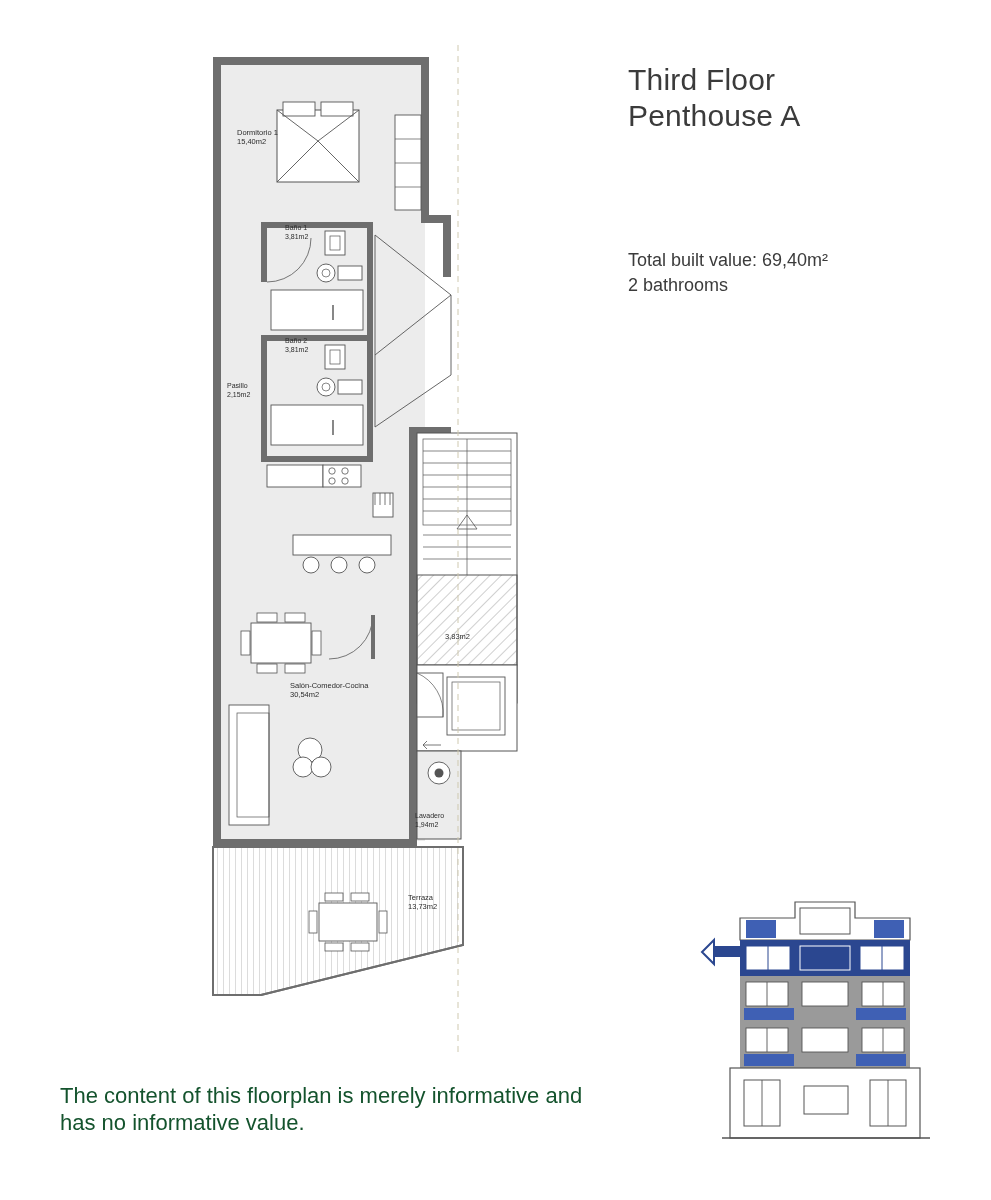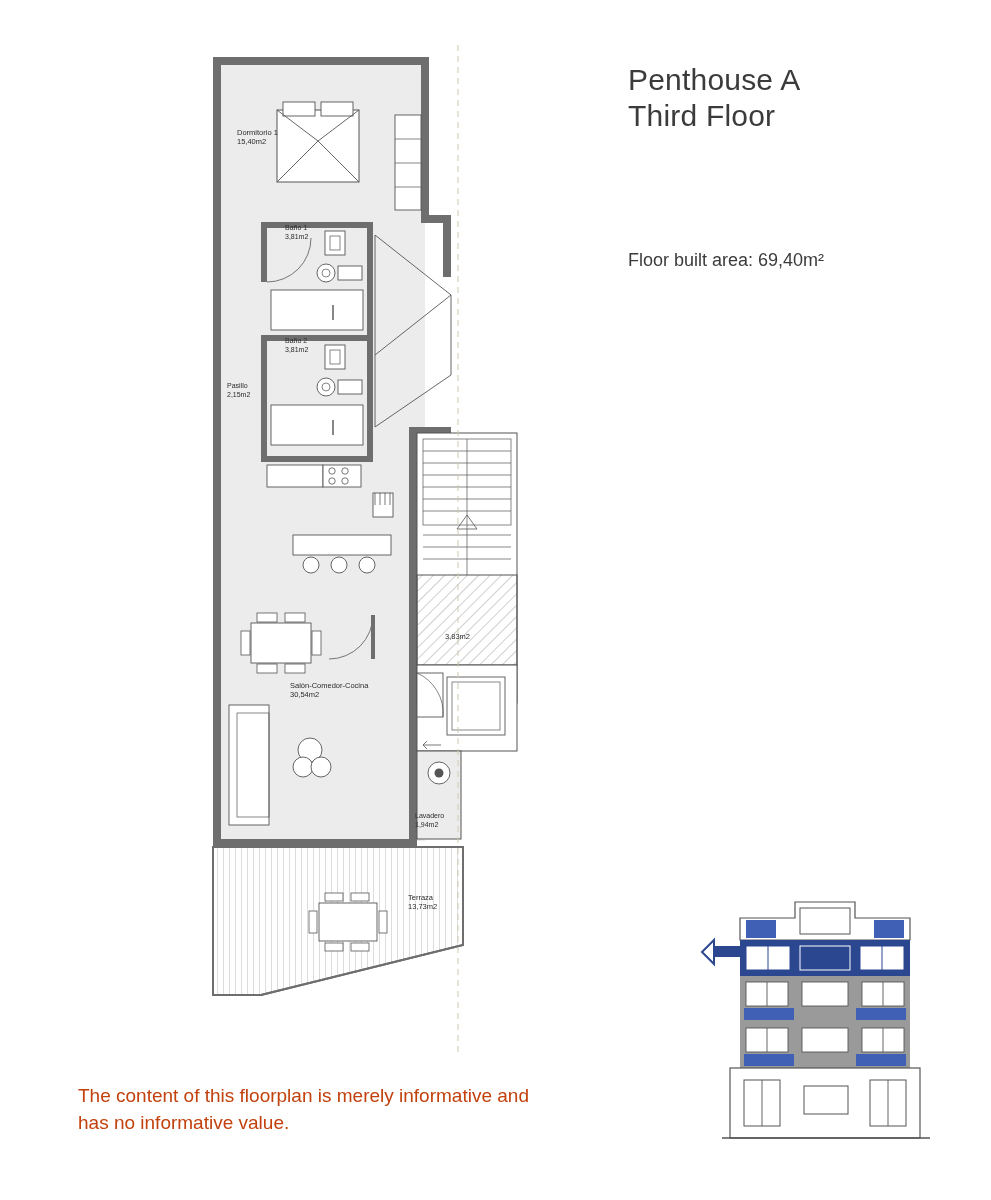--- a/index.html
+++ b/index.html
@@ -13,43 +13,44 @@
   }
   .page{position:absolute;inset:0;}
 
   
   .title-block{position:absolute;left:628px;top:62px;}
   .title-line{font-size:30px;line-height:36px;color:#3b3b3b;letter-spacing:0.2px;}
   .spec-block{position:absolute;left:628px;top:248px;}
   .spec-line{font-size:18px;line-height:25px;color:#3b3b3b;}
 
   
-  .disclaimer{position:absolute;left:78px;top:1082px;width:600px;
-    font-size:19px;line-height:27px;color:#c2410c;}
+  .disclaimer{position:absolute;left:60px;top:1082px;width:600px;
+    font-size:22px;line-height:27px;color:#14532d;}
 
   
   .plan{position:absolute;left:205px;top:45px;width:320px;height:1010px;}
   .plan svg{display:block;}
 
   
   .bldg{position:absolute;left:700px;top:880px;width:250px;height:290px;}
   .bldg svg{display:block;}
 </style>
 </head>
 <body>
 
 <div class="page">
 
   <div class="title-block">
+    <div class="title-line">Third Floor</div>
     <div class="title-line">Penthouse A</div>
-    <div class="title-line">Third Floor</div>
   </div>
 
   <div class="spec-block">
-    <div class="spec-line">Floor built area: 69,40m²</div>
+    <div class="spec-line">Total built value: 69,40m²</div>
+    <div class="spec-line">2 bathrooms</div>
   </div>
 
   <div class="disclaimer">
     <span>The content of this floorplan is merely informative and</span><br>
     <span>has no informative value.</span>
   </div>
 
   <div class="plan">
     <svg viewBox="0 0 320 1010" width="320" height="1010" xmlns="http://www.w3.org/2000/svg">
       <defs>

